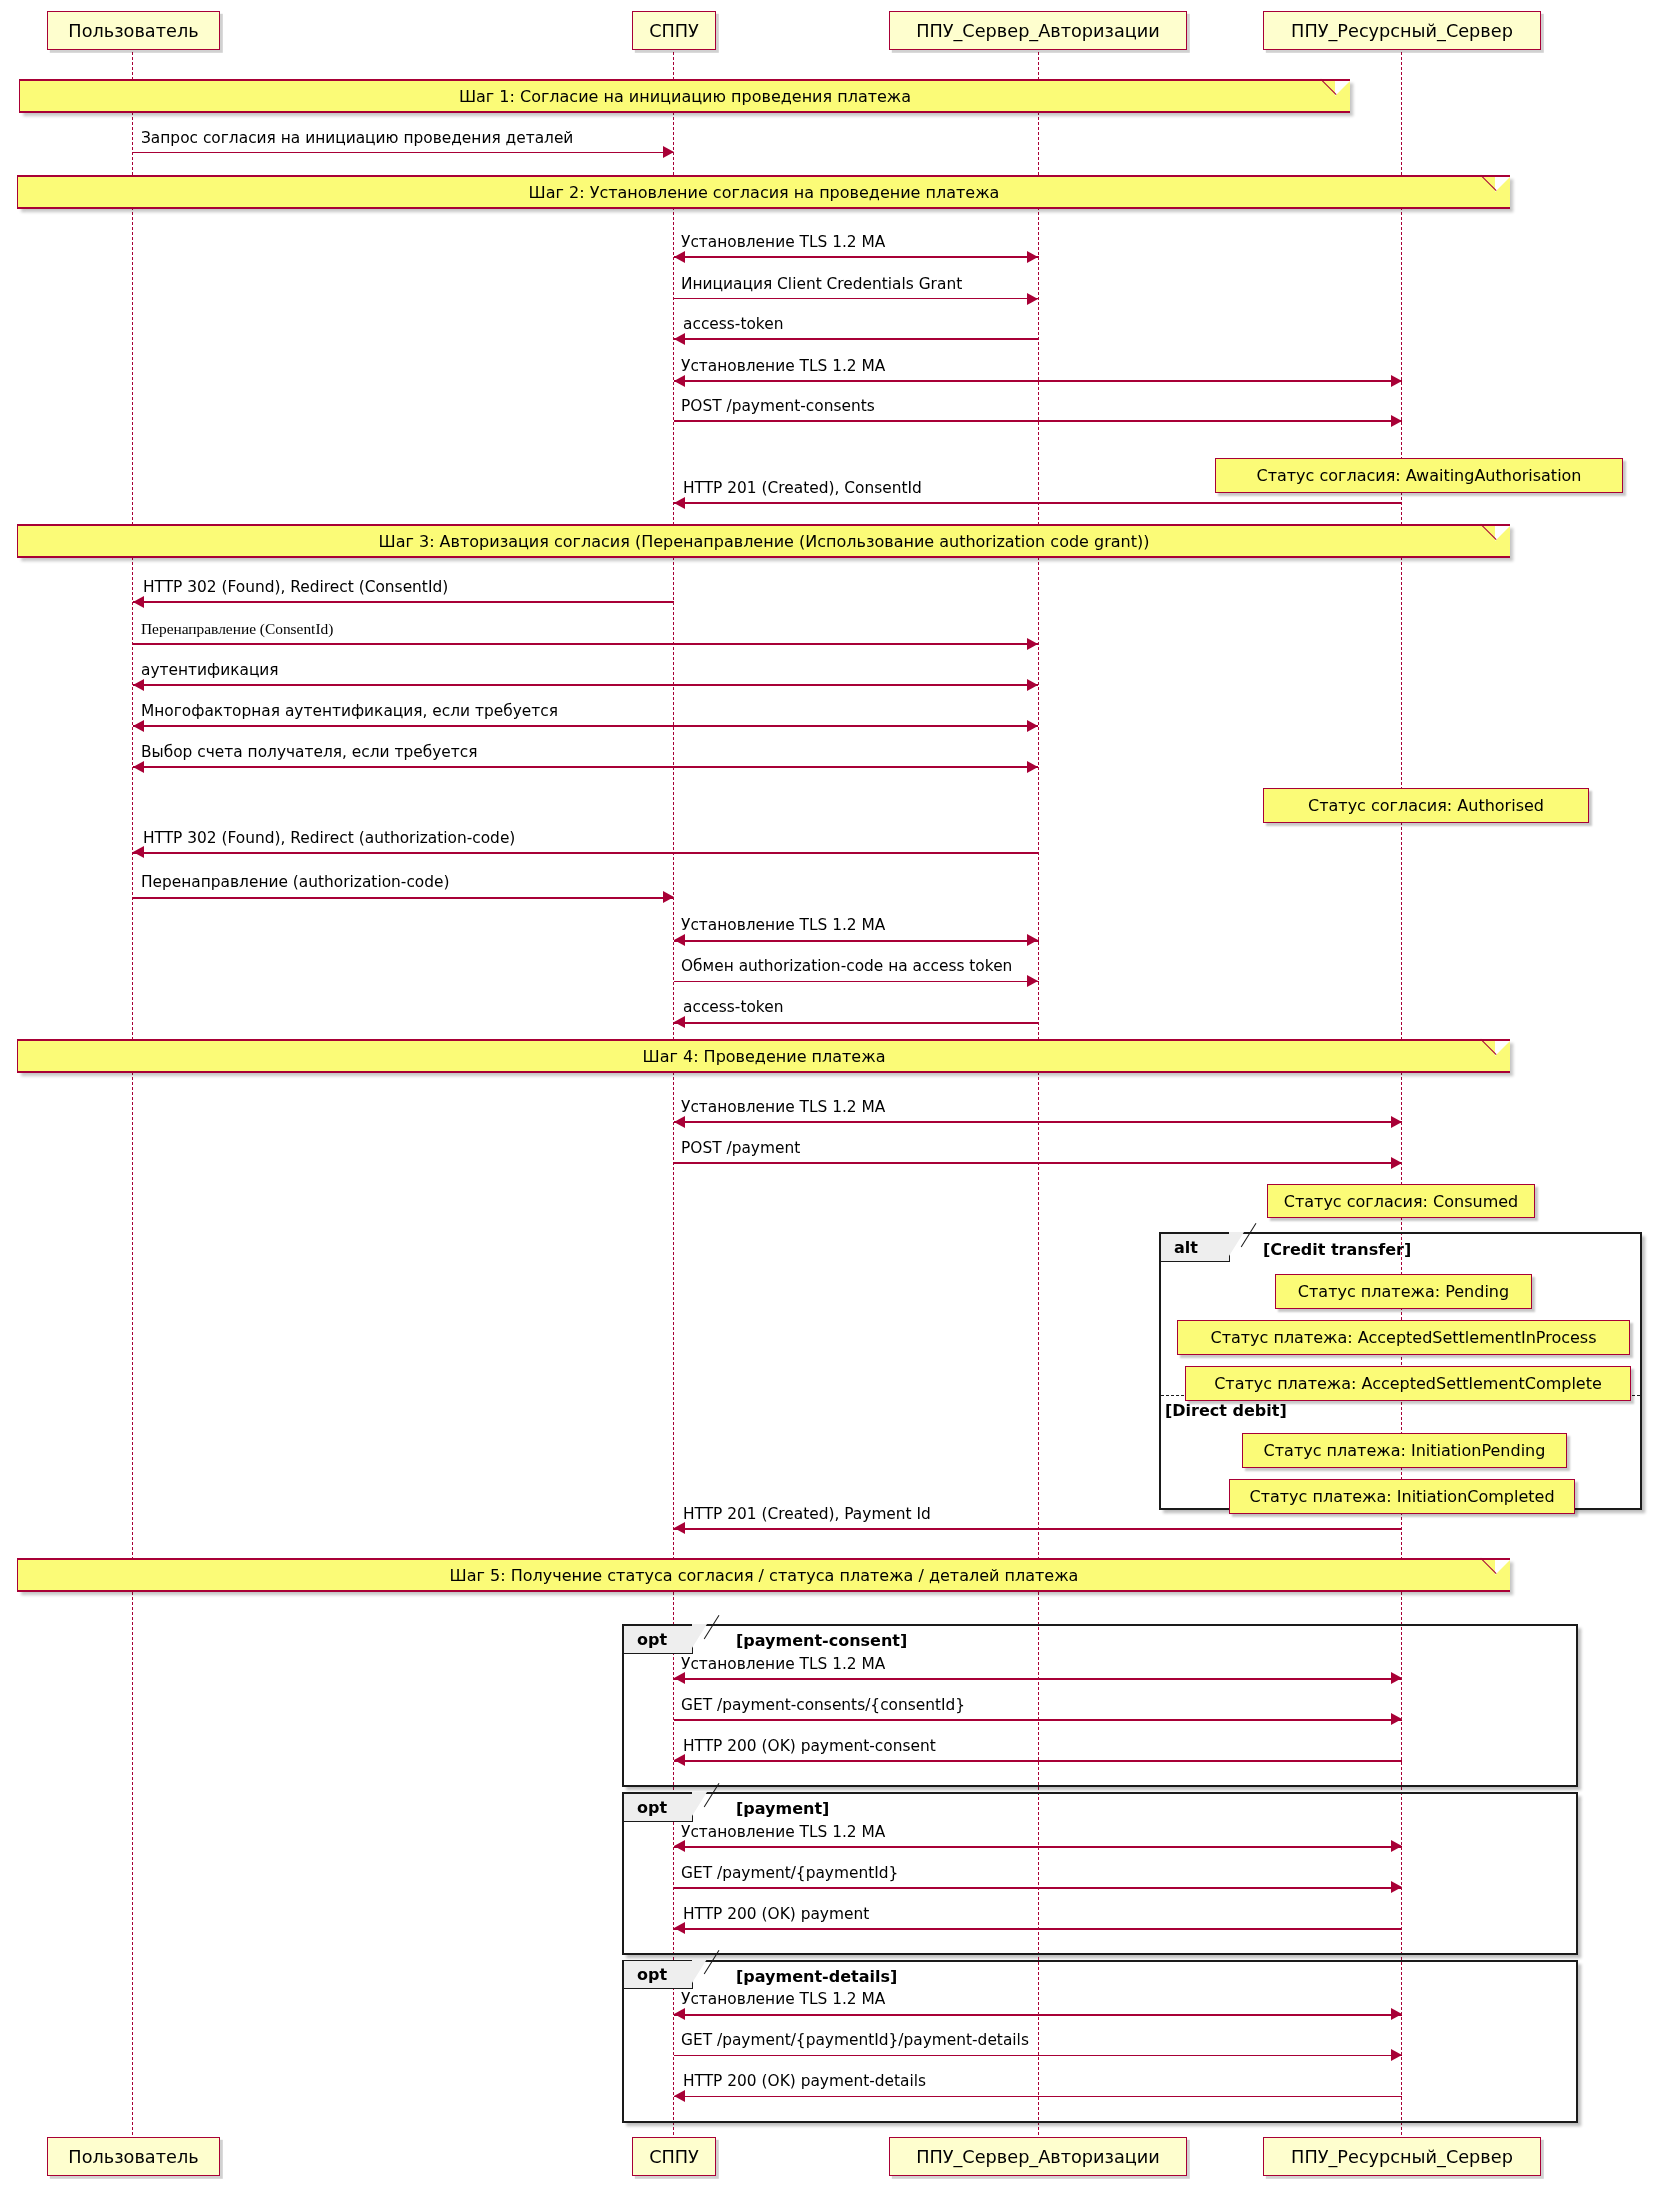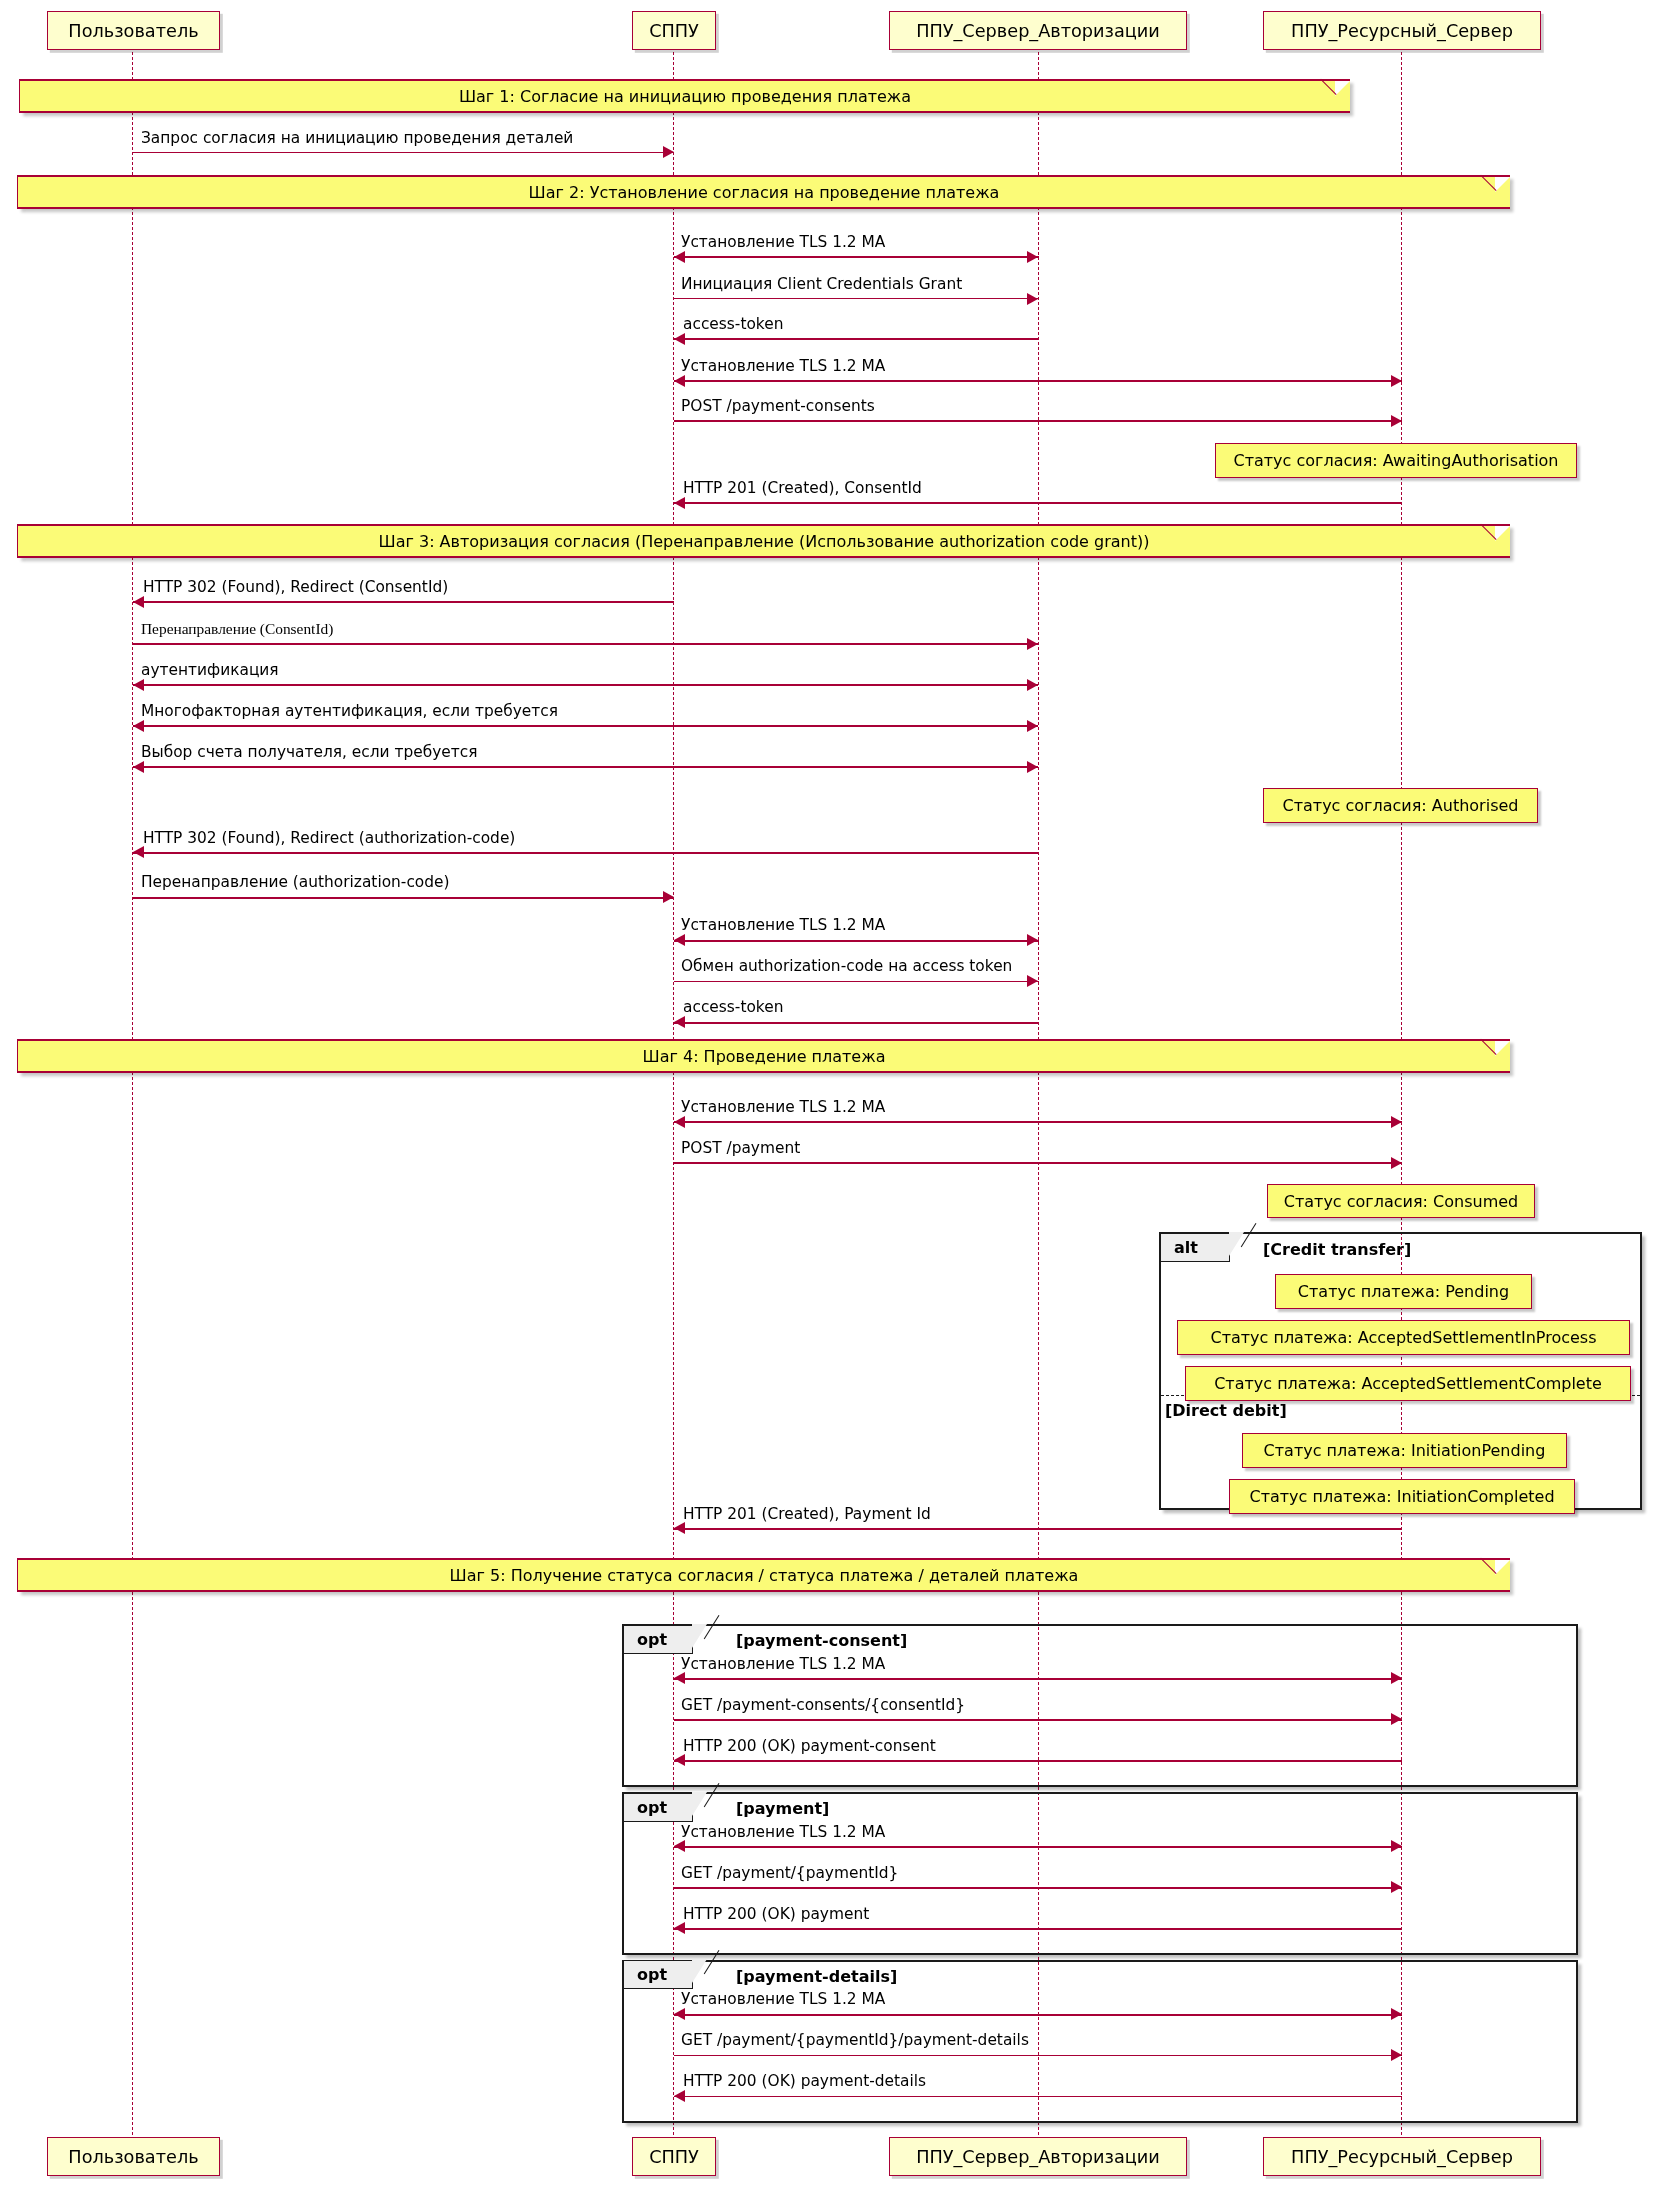--- a/index.html
+++ b/index.html
@@ -246,24 +246,24 @@
     <div class="msg" style="left: 674px; top: 2014px; width: 728px; border-top-width: 2.3px;"></div>
     <div class="arrowhead arrow-r" style="top: 2008px; left: 1391px;"></div>
     <div class="arrowhead arrow-l" style="top: 2008px; left: 674px;"></div>
     <div class="msglabel" style="left: 681px; top: 1990px;">Установление TLS 1.2 MA</div>
     <div class="msg" style="left: 674px; top: 2055px; width: 728px; border-top-width: 1.4px;"></div>
     <div class="arrowhead arrow-r" style="top: 2049px; left: 1391px;"></div>
     <div class="msglabel" style="left: 681px; top: 2031px;">GET /payment/{paymentId}/payment-details</div>
     <div class="msg" style="left: 674px; top: 2096px; width: 728px; border-top-width: 1.4px;"></div>
     <div class="arrowhead arrow-l" style="top: 2090px; left: 674px;"></div>
     <div class="msglabel" style="left: 683px; top: 2072px;">HTTP 200 (OK) payment-details</div>
-    <div class="note" style="left: 1215px; top: 443px; width: 362px; height: 35px;">
+    <div class="note" style="left: 1215px; top: 458px; width: 408px; height: 35px;">
       <span>Статус согласия: AwaitingAuthorisation</span>
     </div>
-    <div class="note" style="left: 1263px; top: 788px; width: 275px; height: 35px;">
+    <div class="note" style="left: 1263px; top: 788px; width: 326px; height: 35px;">
       <span>Статус согласия: Authorised</span>
     </div>
     <div class="note" style="left: 1267px; top: 1184px; width: 268px; height: 34px;">
       <span>Статус согласия: Consumed</span>
     </div>
     <div class="note" style="left: 1275px; top: 1274px; width: 257px; height: 35px;">
       <span>Статус платежа: Pending</span>
     </div>
     <div class="note" style="left: 1185px; top: 1366px; width: 446px; height: 35px;">
       <span>Статус платежа: AcceptedSettlementComplete</span>

